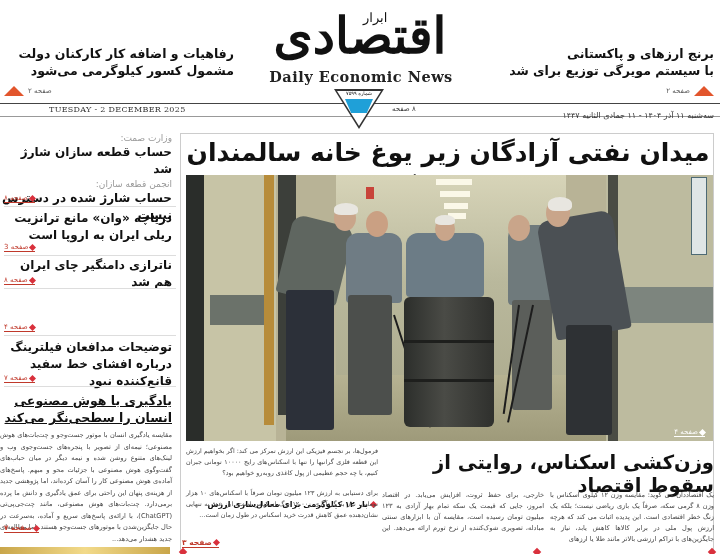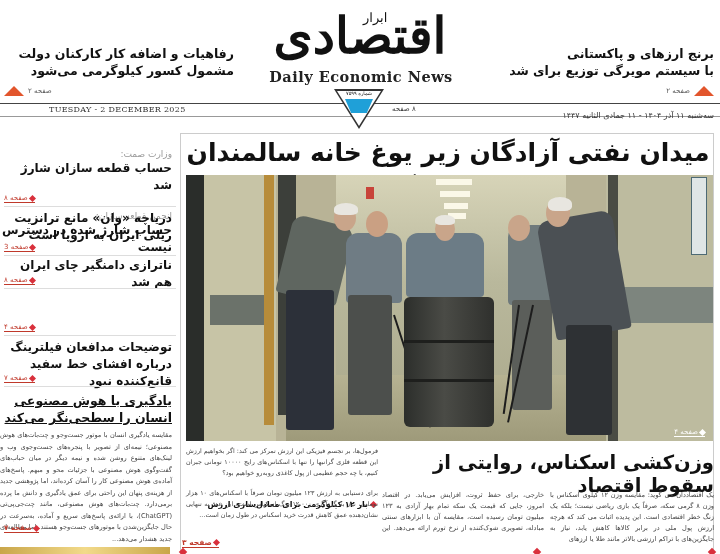--- a/index.html
+++ b/index.html
@@ -26,21 +26,21 @@
 
   .badge { position: absolute; left: 334px; top: 89px; width: 50px; height: 42px; }
   .badge-tri { width: 0; height: 0; border-left: 25px solid transparent; border-right: 25px solid transparent; border-top: 40px solid #333; position: absolute; left: 0; top: 0; }
   .badge-inner { width: 0; height: 0; border-left: 22px solid transparent; border-right: 22px solid transparent; border-top: 35px solid #fff; position: absolute; left: 3px; top: 2px; }
   .badge-blue { position: absolute; left: 11px; top: 10px; width: 28px; height: 14px; background: #1fa0d8; clip-path: polygon(0 0, 100% 0, 78% 100%, 22% 100%); }
   .badge-num { position: absolute; left: 0; top: 1px; width: 50px; text-align: center; font-size: 5px; color: #222; direction: rtl; }
 
   
   .leftcol { position: absolute; left: 0; top: 120px; width: 176px; height: 434px; }
   .lc-item { position: absolute; right: 4px; width: 172px; direction: rtl; text-align: right; }
-  .lc-kicker { font-size: 9px; color: #999; line-height: 12px; margin-top: 16px; }
+  .lc-kicker { font-size: 9px; color: #999; line-height: 12px; }
   .lc-head { font-size: 12px; font-weight: bold; line-height: 17px; color: #111; }
   .lc-page { position: absolute; left: 4px; font-size: 7px; color: #c0392b; border-bottom: 1px solid #c0392b; direction: rtl; display: flex; gap: 2px; align-items: center; }
   .dot { display: inline-block; width: 5px; height: 5px; background: #d9303c; transform: rotate(45deg); }
   .lc-sep { position: absolute; left: 4px; width: 172px; height: 1px; background: #ddd; }
   .lc-body { font-size: 6.6px; line-height: 11.5px; color: #444; text-align: justify; }
   .goldbar { position: absolute; left: 0; top: 547px; width: 170px; height: 7px; background: linear-gradient(90deg, #c9a64a, #f2da8a, #c9a64a); }
 
   
   .maincol { position: absolute; left: 180px; top: 133px; width: 534px; height: 421px; border: 1px solid #ccc; border-bottom: none; }
   .main-head { position: absolute; left: 0; top: 4px; width: 534px; font-size: 25px; font-weight: bold; direction: rtl; text-align: center; letter-spacing: -0.5px; color: #111; }

